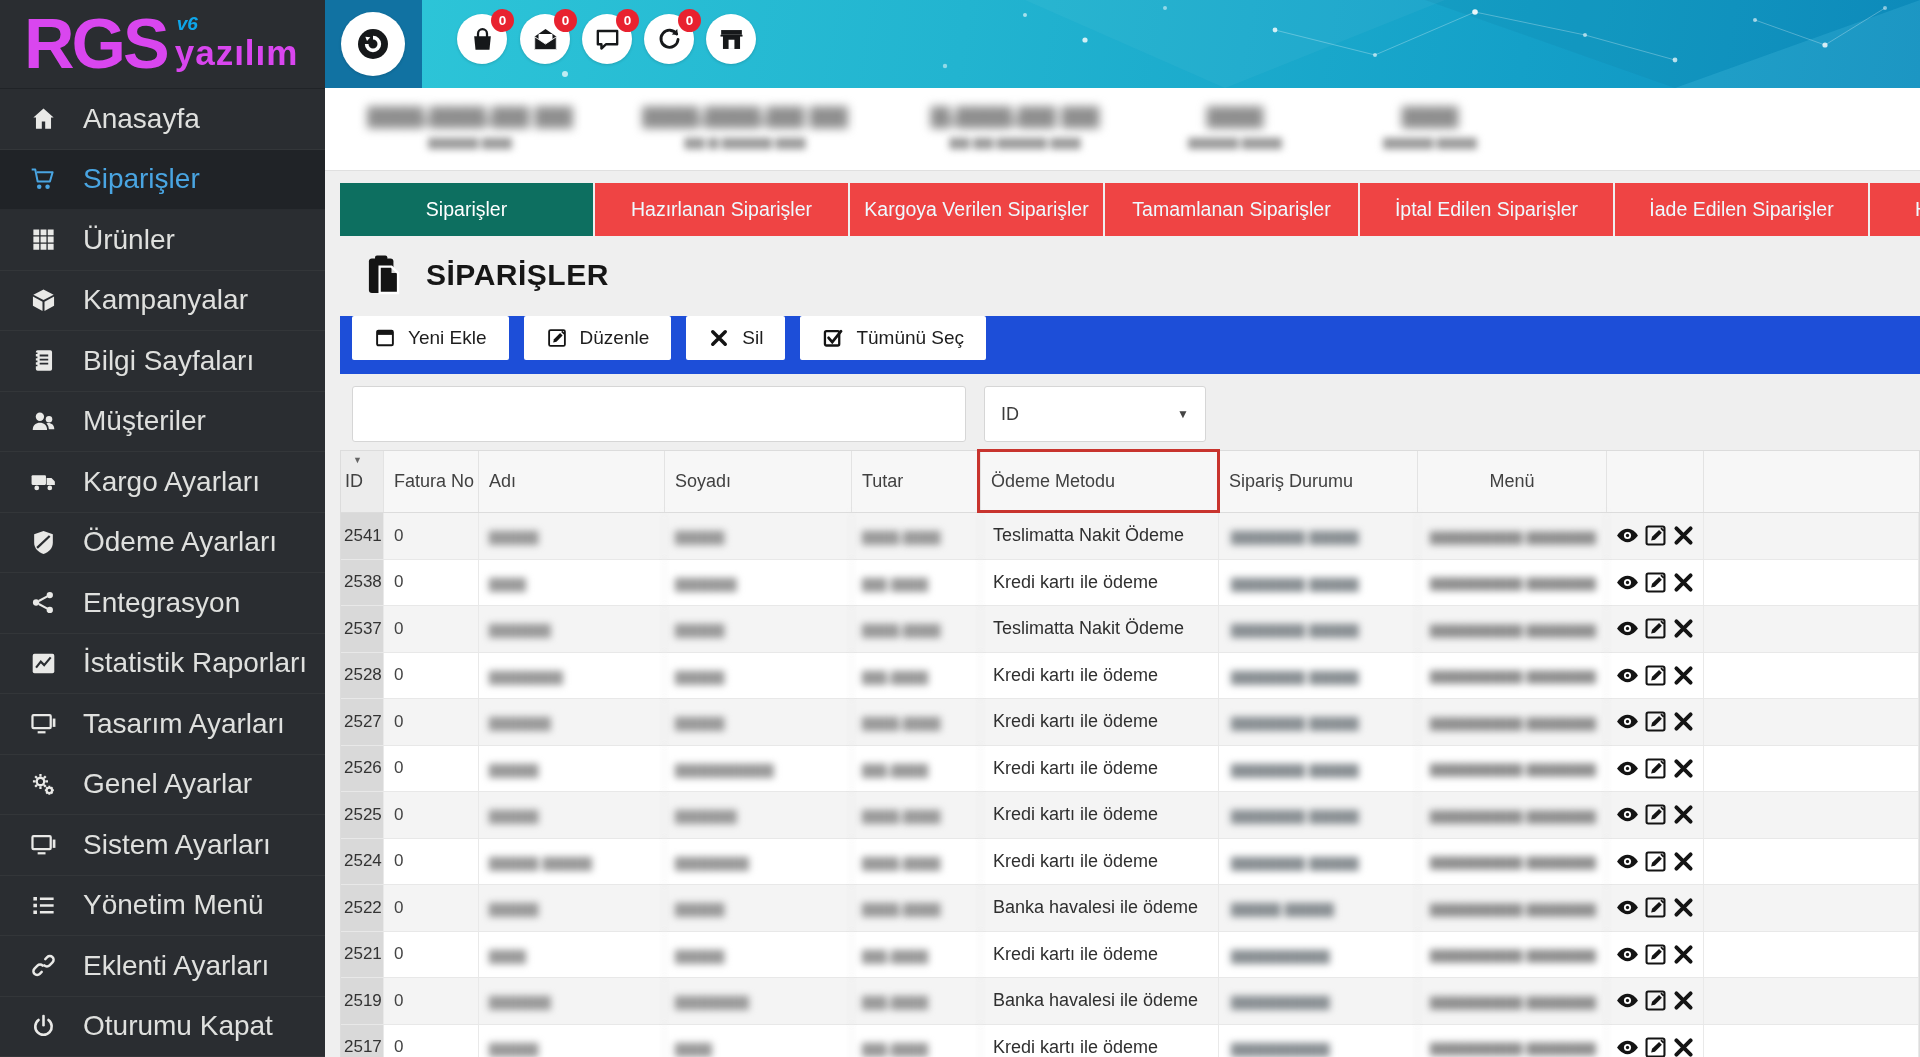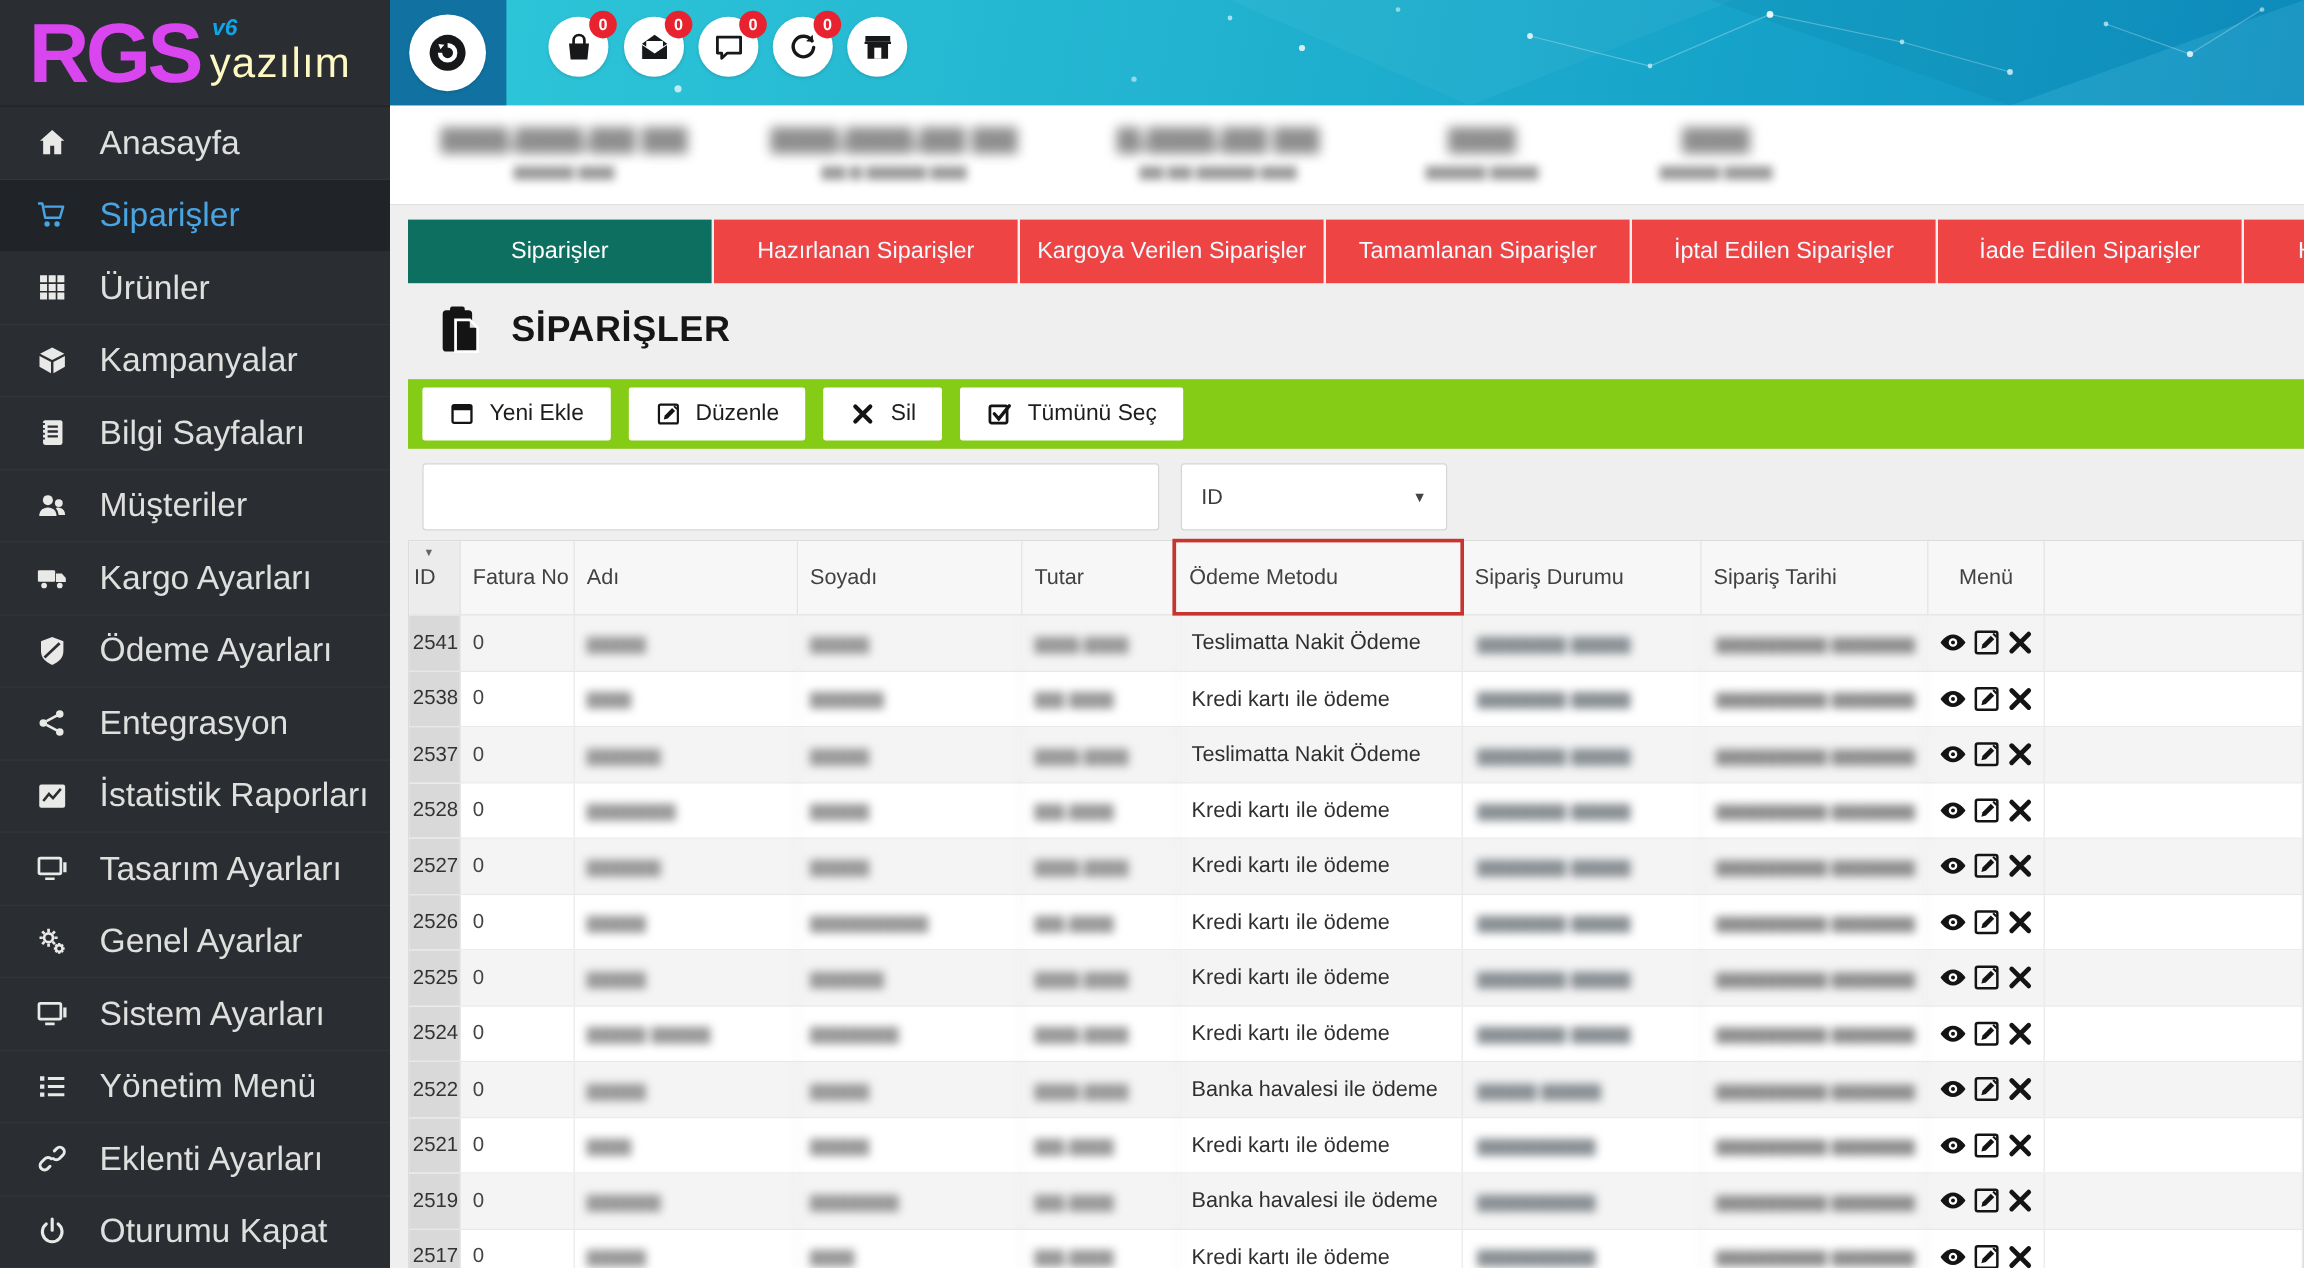--- a/index.html
+++ b/index.html
@@ -6,21 +6,21 @@
     font-family:"Liberation Sans",sans-serif;background:#efefef;position:relative}
   *{box-sizing:border-box}
   .ic{width:24px;height:24px;fill:currentColor;display:block}
 
   
   .sidebar{position:absolute;left:0;top:0;width:325px;height:1057px;background:#2a2d31;z-index:5}
   .logo{height:89px;display:flex;align-items:center;padding-left:24px;border-bottom:1px solid #202327}
   .logo-rgs{font-size:70px;font-weight:800;color:#d946ef;letter-spacing:-3px;line-height:1}
   .logo-right{position:relative;margin-left:8px;height:62px;width:130px}
   .logo-v6{position:absolute;top:0;left:2px;color:#0ea5e9;font-size:19px;font-weight:700;font-style:italic}
-  .logo-product{position:absolute;bottom:2px;left:0;color:#fef9c3;font-size:35px;font-weight:400;letter-spacing:1px}
+  .logo-product{position:absolute;bottom:2px;left:0;color:#d946ef;font-size:35px;font-weight:700;letter-spacing:1px}
   .side-item{height:60.5px;display:flex;align-items:center;padding-left:30px;cursor:pointer;
     border-bottom:1px solid rgba(255,255,255,.045);color:#dfe0de}
   .side-item .s-ic{width:27px;height:27px;margin-right:26px;color:#e9e9e7;flex:0 0 auto}
   .side-item .s-ic .ic{width:27px;height:27px}
   .side-item .s-lb{font-size:28px}
   .side-item.active{background:#202327;color:#49a5e2}
   .side-item.active .s-ic{color:#49a5e2}
 
   
   .topbar{position:absolute;left:325px;top:0;width:1595px;height:88px;
@@ -49,22 +49,22 @@
   .tab.active{background:#0d6f60;color:#fff}
   .tab.cut{justify-content:flex-start;padding-left:45px}
 
   
   .page-head{position:absolute;left:362px;top:252px;display:flex;align-items:center}
   .page-head .ph-ic{width:46px;height:46px;color:#141414;margin-right:18px}
   .page-head .ph-ic .ic{width:46px;height:46px}
   .page-title{font-size:30px;font-weight:800;color:#161616;letter-spacing:.5px}
 
   
-  .toolbar{position:absolute;left:340px;top:316px;width:1580px;height:58px;background:#84cc16;
-    display:flex;align-items:center;padding-left:12px;gap:15px}
+  .toolbar{position:absolute;left:340px;top:316px;width:1580px;height:58px;background:#1d4ed8;
+    display:flex;padding-left:12px;gap:15px}
   .tool-btn{height:44px;background:#fff;border:none;border-radius:2px;display:flex;align-items:center;
     padding:0 22px;gap:12px;font-size:19px;color:#1d1d1d;cursor:pointer;font-family:inherit}
   .tool-btn .t-ic{width:22px;height:22px;color:#141414}
   .tool-btn .t-ic .ic{width:22px;height:22px}
 
   
   .filter-row{position:absolute;left:352px;top:386px;width:1560px;height:56px}
   .search-input{position:absolute;left:0;top:0;width:614px;height:56px;border:1px solid #d6d6d6;
     border-radius:3px;background:#fff;font-size:18px;padding:0 14px;font-family:inherit;outline:none}
   .select-field{position:absolute;left:632px;top:0;width:222px;height:56px;border:1px solid #d6d6d6;
@@ -536,21 +536,20 @@
 
 <div class="table">
   <div class="trow thead" id="table-head">
       <div class="tcell c-id">ID<span class="sort-arrow">▼</span></div>
       <div class="tcell c-fatura-hd">Fatura No</div>
       <div class="tcell c-adi-hd">Adı</div>
       <div class="tcell c-soyadi-hd">Soyadı</div>
       <div class="tcell c-tutar-hd">Tutar</div>
       <div class="tcell c-odeme-hd">Ödeme Metodu</div>
       <div class="tcell c-durum-hd">Sipariş Durumu</div>
-      <div class="tcell c-tarih-hd">Sipariş Tarihi</div>
       <div class="tcell c-islem hd">Menü</div>
       <div class="tcell"></div>
     </div>
   <div class="tbody" id="table-body">
       <div class="trow">
         <div class="tcell c-id">2541</div>
         <div class="tcell c-fatura">0</div>
         <div class="tcell c-blur">▆▆▆▆</div>
         <div class="tcell c-blur">▆▆▆▆</div>
         <div class="tcell c-blur">▆▆▆,▆▆▆</div>

